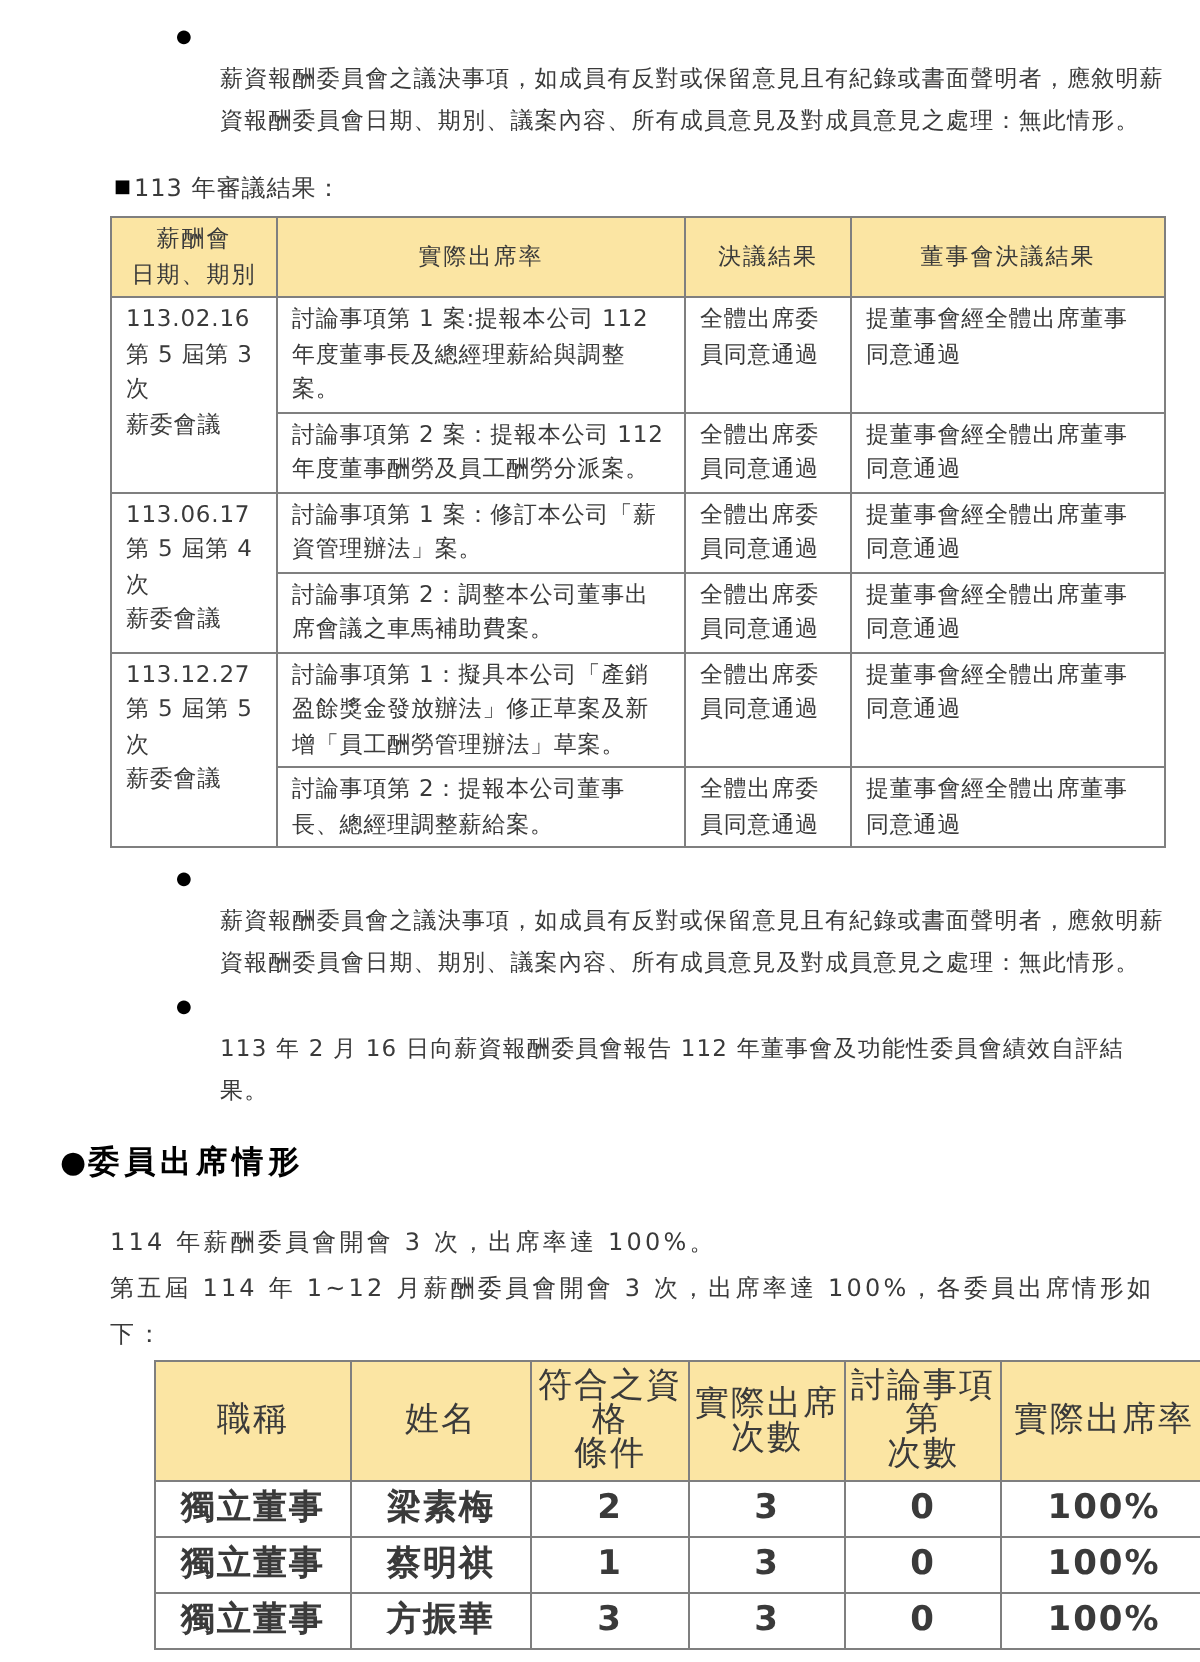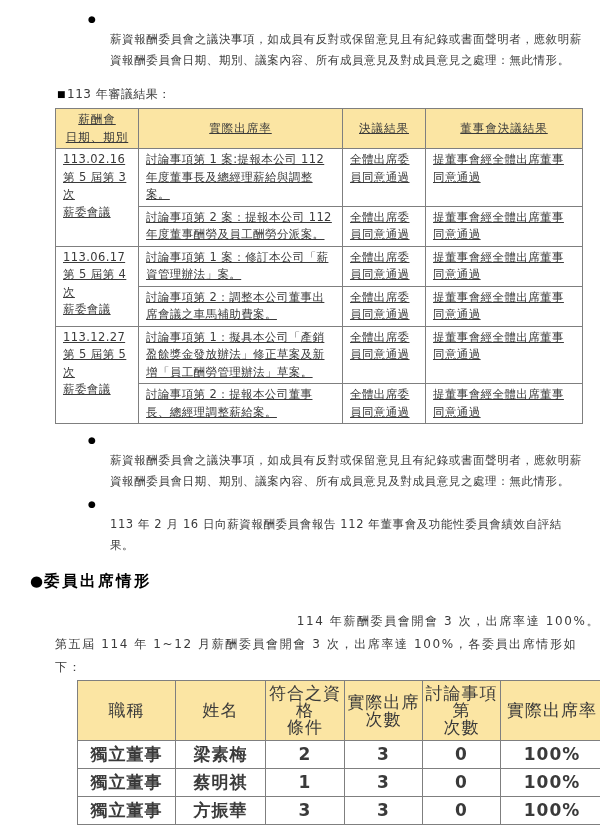--- a/index.html
+++ b/index.html
@@ -21,39 +21,39 @@
   .bullet{display:flex;margin:0 18px 2px 88px;font-size:11.5px;line-height:21px;letter-spacing:0.6px;}
   .bullet .marker{flex:none;width:22px;font-size:9px;line-height:21px;color:#000;}
   .bullet .text{flex:1;margin-top:20px;}
 
   
   .subhead{margin:14px 0 5px 57px;font-size:12px;line-height:18px;letter-spacing:0.5px;display:flex;align-items:center;}
   .subhead .sq{font-size:9px;margin-right:1px;color:#000;}
 
   
   table{border-collapse:collapse;table-layout:fixed;}
-  table.review{margin-left:55px;width:527px;font-size:11.5px;text-decoration:underline;}
+  table.review{margin-left:55px;width:527px;font-size:11.5px;}
   table.review th,table.review td{border:1px solid var(--border);padding:2px 7px;line-height:17.5px;letter-spacing:0.4px;}
   table.review th{background:var(--header-bg);font-weight:normal;text-align:center;vertical-align:middle;white-space:pre-line;letter-spacing:1px;height:38px;}
   table.review td{vertical-align:top;text-align:left;}
   td.date-cell{white-space:pre-line;}
   td.res-cell{text-align:justify;text-align-last:left;}
   .h2line{height:37px;margin-top:28px;}
   .h3line{height:55px;}
 
   
   .bullets-bottom{margin-top:6px;}
 
   
   .section-title{margin:12px 0 0 30px;display:flex;align-items:center;font-size:15.5px;font-weight:bold;color:#000;letter-spacing:2.5px;line-height:26px;}
   .section-title .dot{font-size:15px;margin-right:1px;letter-spacing:0;}
 
   
   .att-block{margin-left:55px;}
-  .att-summary{font-size:12px;line-height:23px;letter-spacing:1.6px;margin:0;text-align:right;}
+  .att-summary{font-size:12px;line-height:23px;letter-spacing:1.6px;margin:0;}
   .att-detail{font-size:12px;line-height:23px;letter-spacing:1.6px;margin:0 13px 1px 0;}
   .block-1{margin-top:16px;}
   .block-2{margin-top:13px;}
   table.att{width:526px;font-size:17px;margin-left:22px;}
   table.att th,table.att td{border:1px solid var(--border);text-align:center;vertical-align:middle;letter-spacing:1px;}
   table.att th{background:var(--header-bg);font-weight:normal;white-space:pre-line;line-height:17px;padding:4px 2px;height:42px;}
   table.att td{padding:5px 2px;height:27px;line-height:17px;font-weight:bold;}
 </style>
 </head>
 <body>

